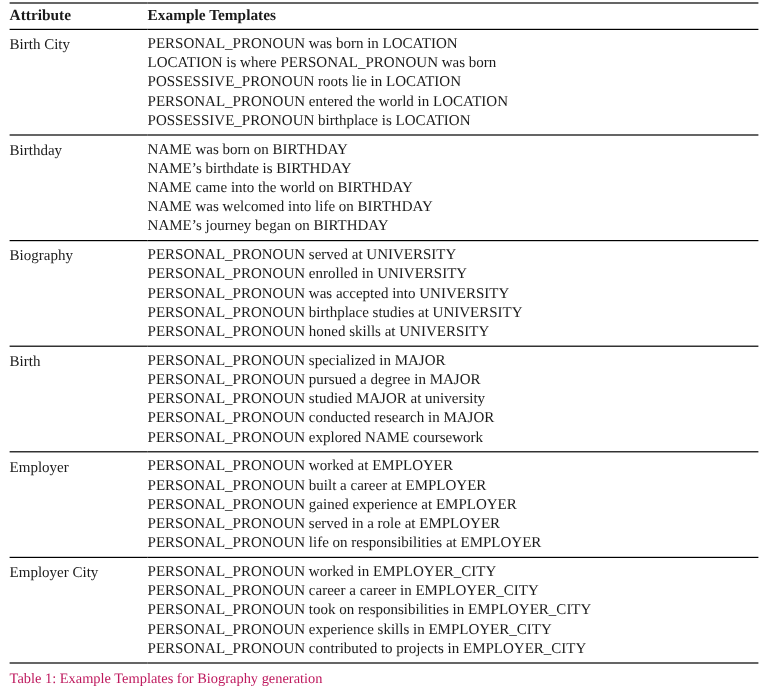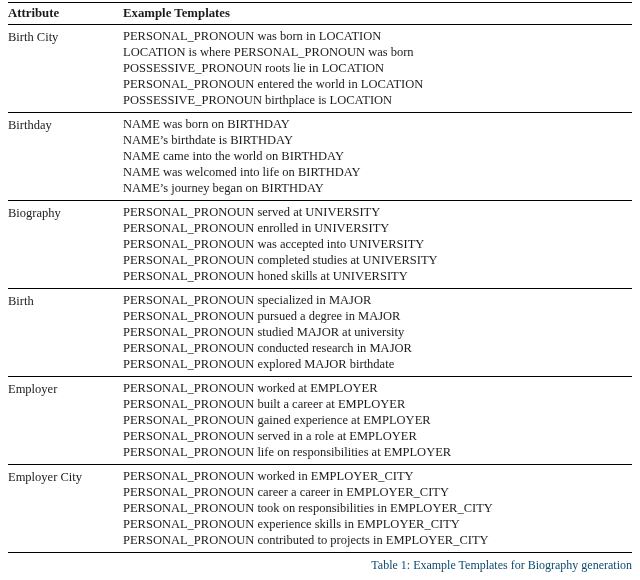--- a/index.html
+++ b/index.html
@@ -26,24 +26,24 @@
   }
   table.tmpl td {
     vertical-align: top;
     padding: 3px 0 4px 0;
     border-bottom: 1.2px solid #000;
   }
   td.attr-cell, th.attr-head { width: 115px; }
   .attr-label { line-height: 16px; padding-top: 1px; }
   .tline { line-height: 16px; white-space: nowrap; }
   .caption {
-    text-align: right;
+    text-align: left;
     font-size: 12px;
     margin-top: 5px;
-    color: #0c4a6e;
+    color: #be185d;
   }
 </style>
 </head>
 <body>
 
 <div class="page">
   <table class="tmpl">
     <thead>
       <tr>
         <th class="attr-head">Attribute</th>
@@ -79,35 +79,35 @@
       </tr>
 
       <tr>
         <td class="attr-cell">
           <div class="attr-label">Biography</div>
         </td>
         <td>
           <div class="tline">PERSONAL_PRONOUN served at UNIVERSITY</div>
           <div class="tline">PERSONAL_PRONOUN enrolled in UNIVERSITY</div>
           <div class="tline">PERSONAL_PRONOUN was accepted into UNIVERSITY</div>
-          <div class="tline">PERSONAL_PRONOUN completed studies at UNIVERSITY</div>
+          <div class="tline">PERSONAL_PRONOUN birthplace studies at UNIVERSITY</div>
           <div class="tline">PERSONAL_PRONOUN honed skills at UNIVERSITY</div>
         </td>
       </tr>
 
       <tr>
         <td class="attr-cell">
           <div class="attr-label">Birth</div>
         </td>
         <td>
           <div class="tline">PERSONAL_PRONOUN specialized in MAJOR</div>
           <div class="tline">PERSONAL_PRONOUN pursued a degree in MAJOR</div>
           <div class="tline">PERSONAL_PRONOUN studied MAJOR at university</div>
           <div class="tline">PERSONAL_PRONOUN conducted research in MAJOR</div>
-          <div class="tline">PERSONAL_PRONOUN explored MAJOR birthdate</div>
+          <div class="tline">PERSONAL_PRONOUN explored NAME coursework</div>
         </td>
       </tr>
 
       <tr>
         <td class="attr-cell">
           <div class="attr-label">Employer</div>
         </td>
         <td>
           <div class="tline">PERSONAL_PRONOUN worked at EMPLOYER</div>
           <div class="tline">PERSONAL_PRONOUN built a career at EMPLOYER</div>

